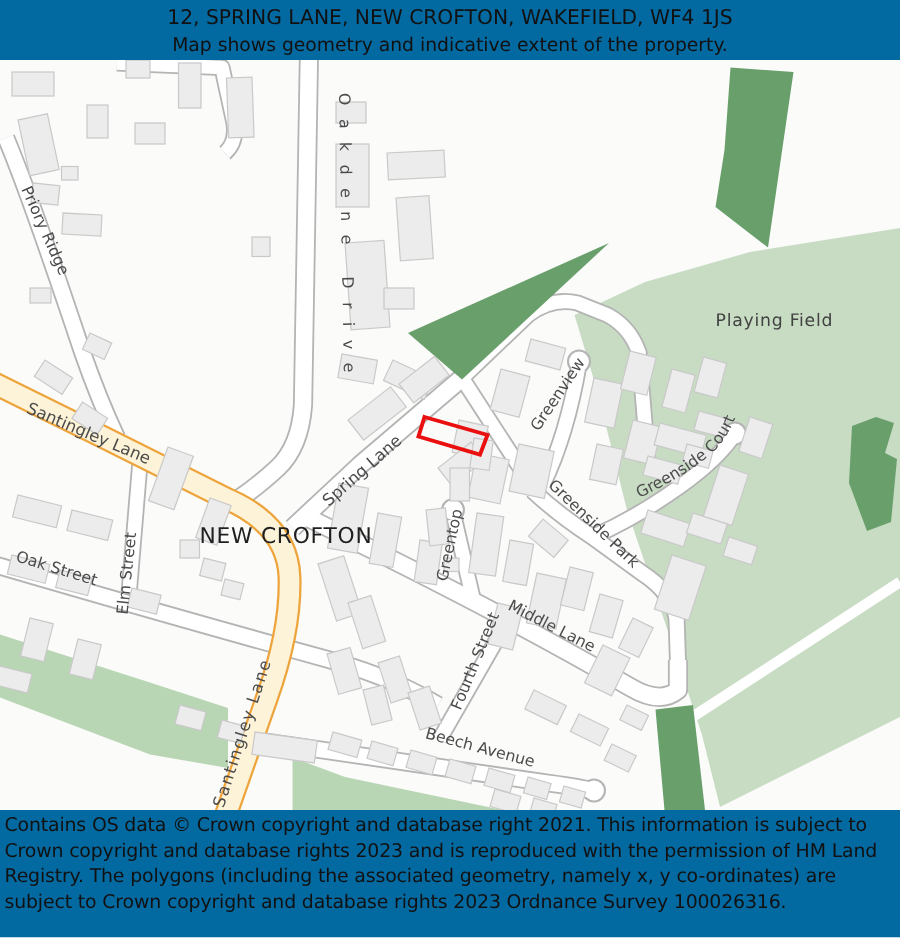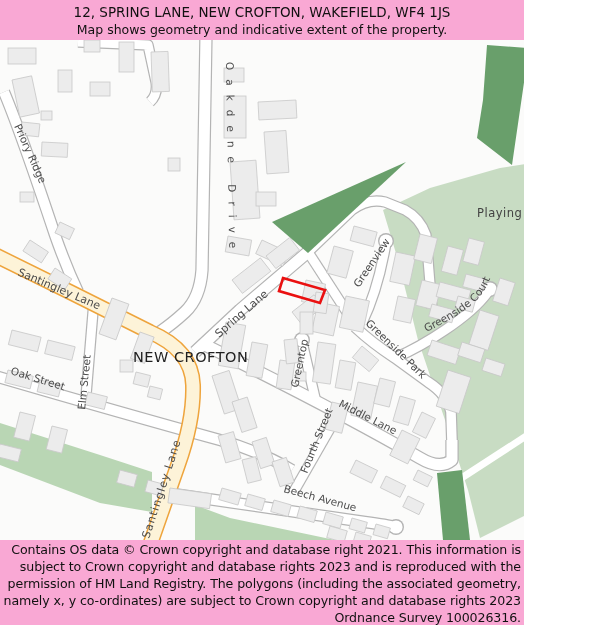--- a/index.html
+++ b/index.html
@@ -1,24 +1,24 @@
 <!DOCTYPE html>
 <html><head>
 <meta charset="utf-8">
 <style>
   html,body{margin:0;padding:0;background:#ffffff;}
-  .page{width:524px;height:625px;position:relative;overflow:hidden;
-        font-family:"DejaVu Sans","Liberation Sans",sans-serif;background:#f9a8d4;}
+  .page{width:600px;height:625px;position:relative;overflow:hidden;
+        font-family:"DejaVu Sans","Liberation Sans",sans-serif;background:#0369a1;}
   .hdr{height:40px;text-align:center;padding-top:4px;box-sizing:border-box;}
   .hdr .title{font-size:13.5px;color:#111;margin:0;line-height:17px;}
   .hdr .subtitle{font-size:12.5px;color:#111;margin:0;line-height:17px;}
   .mapwrap{width:600px;height:500px;position:relative;}
   svg{display:block;}
   .ftr{font-size:12.6px;color:#111;line-height:16.9px;padding:2px 3px 0 3px;
-       letter-spacing:-0.1px;text-align:right;}
+       letter-spacing:-0.1px;}
   text.rl{font-size:10.5px;fill:#4b4b4b;}
   text.rl-big{font-size:14.5px;fill:#1f1f1f;letter-spacing:.5px;}
   text.rl-area{font-size:11.5px;fill:#424242;letter-spacing:.5px;}
 </style>
 </head>
 <body>
 
 <div class="page">
 
   <div class="hdr">

